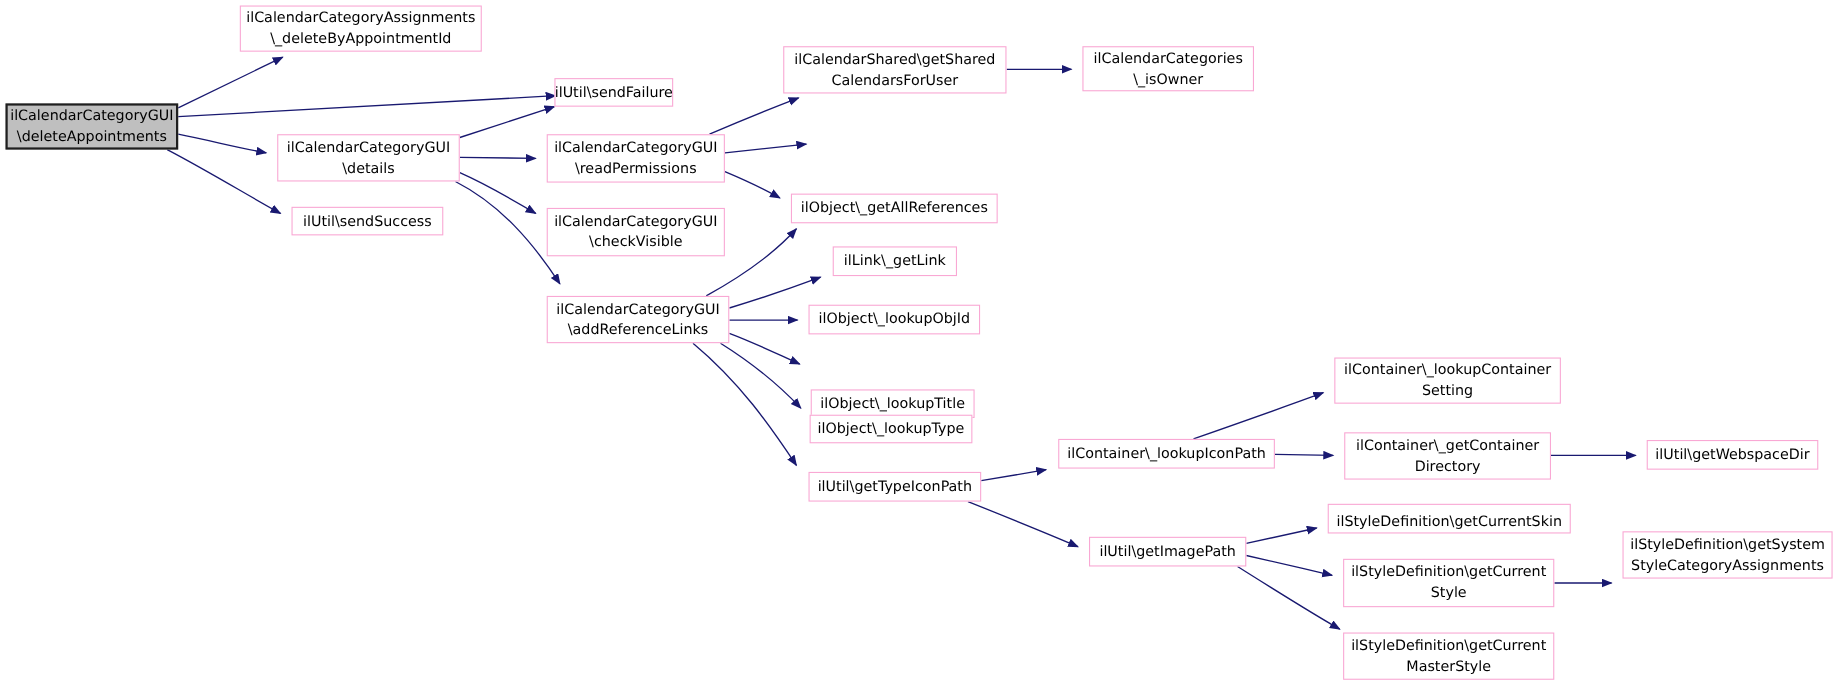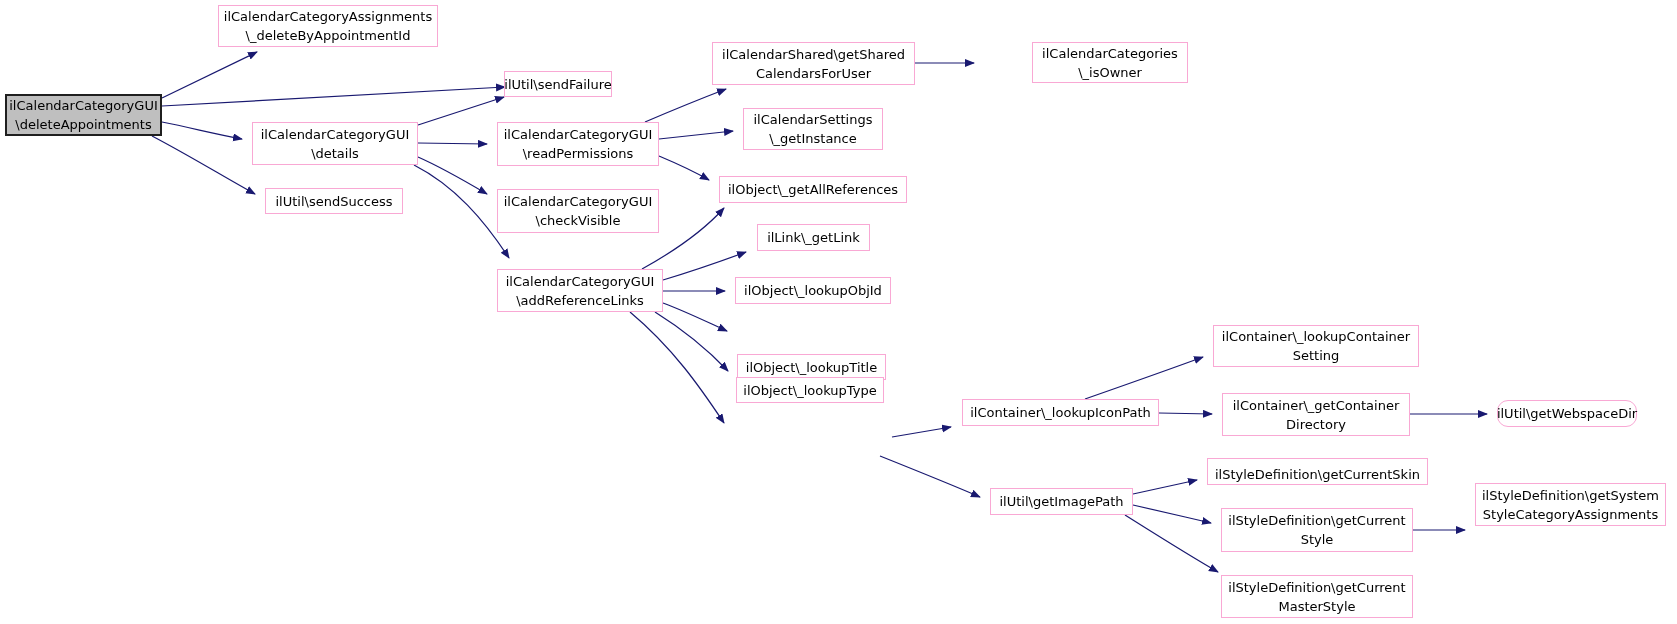--- a/index.html
+++ b/index.html
@@ -111,29 +111,25 @@
   <div class="node" style="left:497px;top:269px;width:166px;height:43px;">
     <span>ilCalendarCategoryGUI</span>
     <span>\addReferenceLinks</span>
   </div>
 
   <div class="node" style="left:712px;top:42px;width:203px;height:43px;justify-content:center;">
     <span>ilCalendarShared\getShared</span>
     <span>CalendarsForUser</span>
   </div>
 
-  <div class="node" style="left:984px;top:42px;width:156px;height:41px;margin-left:48px;">
+  <div class="node" style="left:984px;top:42px;width:156px;height:41px;">
     <span>ilCalendarCategories</span>
     <span>\_isOwner</span>
   </div>
 
-  <div class="node" style="left:743px;top:108px;width:140px;height:42px;">
-    <span>ilCalendarSettings</span>
-    <span>\_getInstance</span>
-  </div>
 
   <div class="node" style="left:719px;top:176px;width:188px;height:27px;">
     <span>ilObject\_getAllReferences</span>
   </div>
 
   <div class="node" style="left:757px;top:224px;width:113px;height:27px;">
     <span>ilLink\_getLink</span>
   </div>
 
   <div class="node" style="left:735px;top:277px;width:156px;height:27px;">
@@ -141,36 +137,39 @@
   </div>
 
   <div class="node" style="left:737px;top:326px;width:149px;height:26px;margin-top:28px;">
     <span>ilObject\_lookupTitle</span>
   </div>
 
   <div class="node" style="left:736px;top:377px;width:148px;height:26px;">
     <span>ilObject\_lookupType</span>
   </div>
 
+  <div class="node" style="left:735px;top:429px;width:157px;height:27px;">
+    <span>ilUtil\getTypeIconPath</span>
+  </div>
 
   <div class="node" style="left:962px;top:399px;width:197px;height:27px;">
     <span>ilContainer\_lookupIconPath</span>
   </div>
 
   <div class="node" style="left:1213px;top:325px;width:206px;height:42px;">
     <span>ilContainer\_lookupContainer</span>
     <span>Setting</span>
   </div>
 
   <div class="node" style="left:1222px;top:393px;width:188px;height:43px;">
     <span>ilContainer\_getContainer</span>
     <span>Directory</span>
   </div>
 
-  <div class="node" style="left:1497px;top:400px;width:140px;height:27px;border-radius:11px;">
+  <div class="node" style="left:1497px;top:400px;width:156px;height:27px;">
     <span>ilUtil\getWebspaceDir</span>
   </div>
 
   <div class="node" style="left:990px;top:488px;width:143px;height:27px;">
     <span>ilUtil\getImagePath</span>
   </div>
 
   <div class="node" style="left:1207px;top:458px;width:221px;height:27px;justify-content:flex-end;">
     <span>ilStyleDefinition\getCurrentSkin</span>
   </div>

